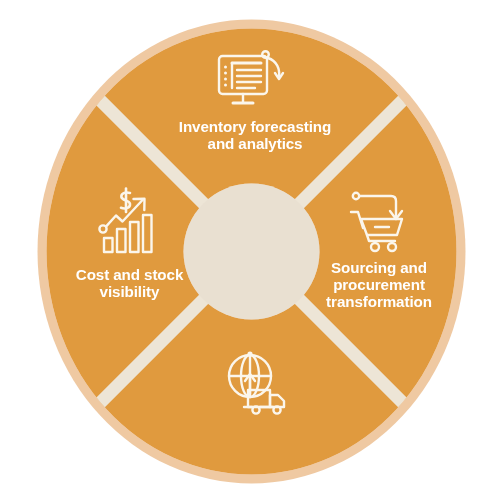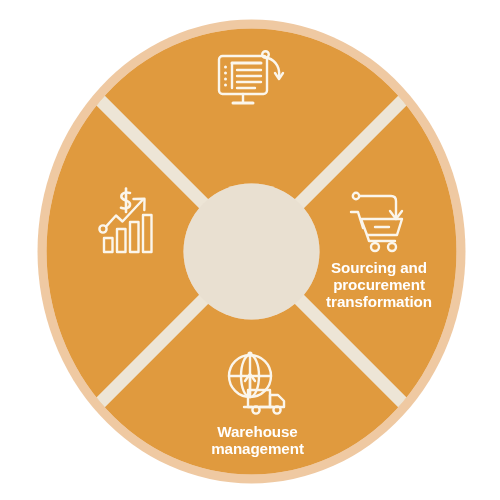--- a/index.html
+++ b/index.html
@@ -190,22 +190,24 @@
       <path d="M10.2 41.4 L20 30.5 L26.5 36.5 L47 14.5"></path>
       <path d="M37.5 14 L48.5 13.8 L48.3 25"></path>
 
       <rect x="8" y="53" width="8.5" height="14"></rect>
       <rect x="21" y="44" width="8.5" height="23"></rect>
       <rect x="34" y="37" width="8.5" height="30"></rect>
       <rect x="47" y="30" width="8.5" height="37"></rect>
     </svg>
   </div>
 
+  <div class="seg-label" id="label-top">Inventory forecasting
+and analytics</div>
 
   <div class="seg-label" id="label-right">Sourcing and
 procurement
 transformation</div>
 
-  <div class="seg-label" id="label-bottom">Warehouse
-management</div>
-
+
+  <div class="seg-label" id="label-left">Cost and stock
+visibility</div>
 
 </div>
 
 </body></html>

